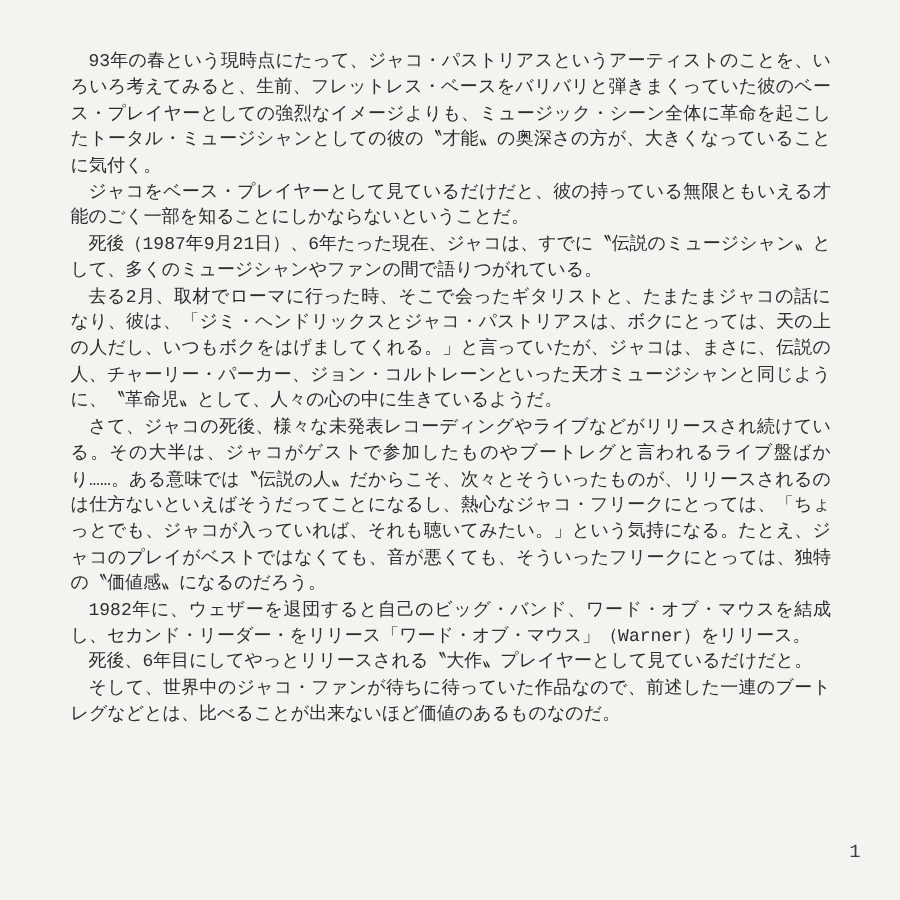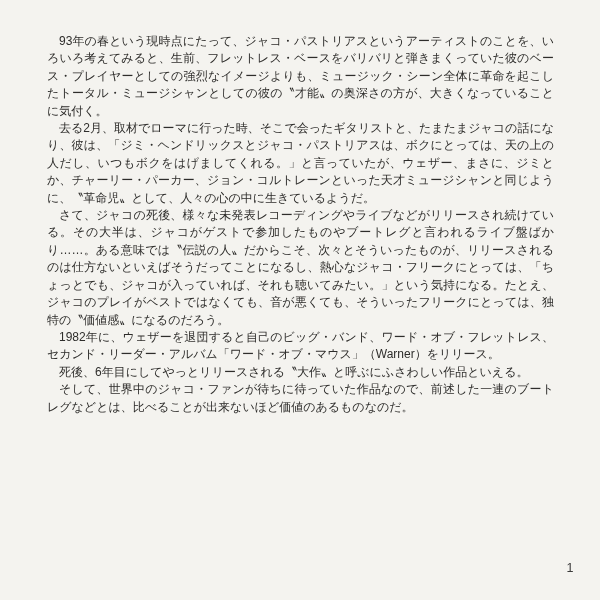--- a/index.html
+++ b/index.html
@@ -7,21 +7,21 @@
     padding: 0;
     width: 600px;
     height: 600px;
     background: #f4f3ef;
   }
   .scan-page {
     position: relative;
     width: 600px;
     height: 600px;
     background: #f4f3ef;
-    font-family: Liberation Sans, sans-serif;
+    font-family: Liberation Mono, monospace;
     overflow: hidden;
   }
   .text-block {
     position: absolute;
     left: 47px;
     top: 33px;
     width: 507px;
     color: #2e2d2b;
     font-size: 12px;
     line-height: 17.4px;
@@ -46,20 +46,22 @@
     line-height: 14px;
     text-align: center;
   }
 </style>
 </head>
 <body>
 
 <div class="scan-page">
   <div class="text-block">
       <p>93年の春という現時点にたって、ジャコ・パストリアスというアーティストのことを、いろいろ考えてみると、生前、フレットレス・ベースをバリバリと弾きまくっていた彼のベース・プレイヤーとしての強烈なイメージよりも、ミュージック・シーン全体に革命を起こしたトータル・ミュージシャンとしての彼の〝才能〟の奥深さの方が、大きくなっていることに気付く。</p>
-      <p>去る2月、取材でローマに行った時、そこで会ったギタリストと、たまたまジャコの話になり、彼は、「ジミ・ヘンドリックスとジャコ・パストリアスは、ボクにとっては、天の上の人だし、いつもボクをはげましてくれる。」と言っていたが、ウェザー、まさに、ジミとか、チャーリー・パーカー、ジョン・コルトレーンといった天才ミュージシャンと同じように、〝革命児〟として、人々の心の中に生きているようだ。</p>
+      <p>ジャコをベース・プレイヤーとして見ているだけだと、彼の持っている無限ともいえる才能のごく一部を知ることにしかならないということだ。</p>
+      <p>死後（1987年9月21日）、6年たった現在、ジャコは、すでに〝伝説のミュージシャン〟として、多くのミュージシャンやファンの間で語りつがれている。</p>
+      <p>去る2月、取材でローマに行った時、そこで会ったギタリストと、たまたまジャコの話になり、彼は、「ジミ・ヘンドリックスとジャコ・パストリアスは、ボクにとっては、天の上の人だし、いつもボクをはげましてくれる。」と言っていたが、ジャコは、まさに、伝説の人、チャーリー・パーカー、ジョン・コルトレーンといった天才ミュージシャンと同じように、〝革命児〟として、人々の心の中に生きているようだ。</p>
       <p>さて、ジャコの死後、様々な未発表レコーディングやライブなどがリリースされ続けている。その大半は、ジャコがゲストで参加したものやブートレグと言われるライブ盤ばかり……。ある意味では〝伝説の人〟だからこそ、次々とそういったものが、リリースされるのは仕方ないといえばそうだってことになるし、熱心なジャコ・フリークにとっては、「ちょっとでも、ジャコが入っていれば、それも聴いてみたい。」という気持になる。たとえ、ジャコのプレイがベストではなくても、音が悪くても、そういったフリークにとっては、独特の〝価値感〟になるのだろう。</p>
-      <p>1982年に、ウェザーを退団すると自己のビッグ・バンド、ワード・オブ・フレットレス、セカンド・リーダー・アルバム「ワード・オブ・マウス」（Warner）をリリース。</p>
-      <p>死後、6年目にしてやっとリリースされる〝大作〟と呼ぶにふさわしい作品といえる。</p>
+      <p>1982年に、ウェザーを退団すると自己のビッグ・バンド、ワード・オブ・マウスを結成し、セカンド・リーダー・をリリース「ワード・オブ・マウス」（Warner）をリリース。</p>
+      <p>死後、6年目にしてやっとリリースされる〝大作〟プレイヤーとして見ているだけだと。</p>
       <p>そして、世界中のジャコ・ファンが待ちに待っていた作品なので、前述した一連のブートレグなどとは、比べることが出来ないほど価値のあるものなのだ。</p>
     </div>
   <div class="page-number">1</div>
 </div>
 
 </body></html>

